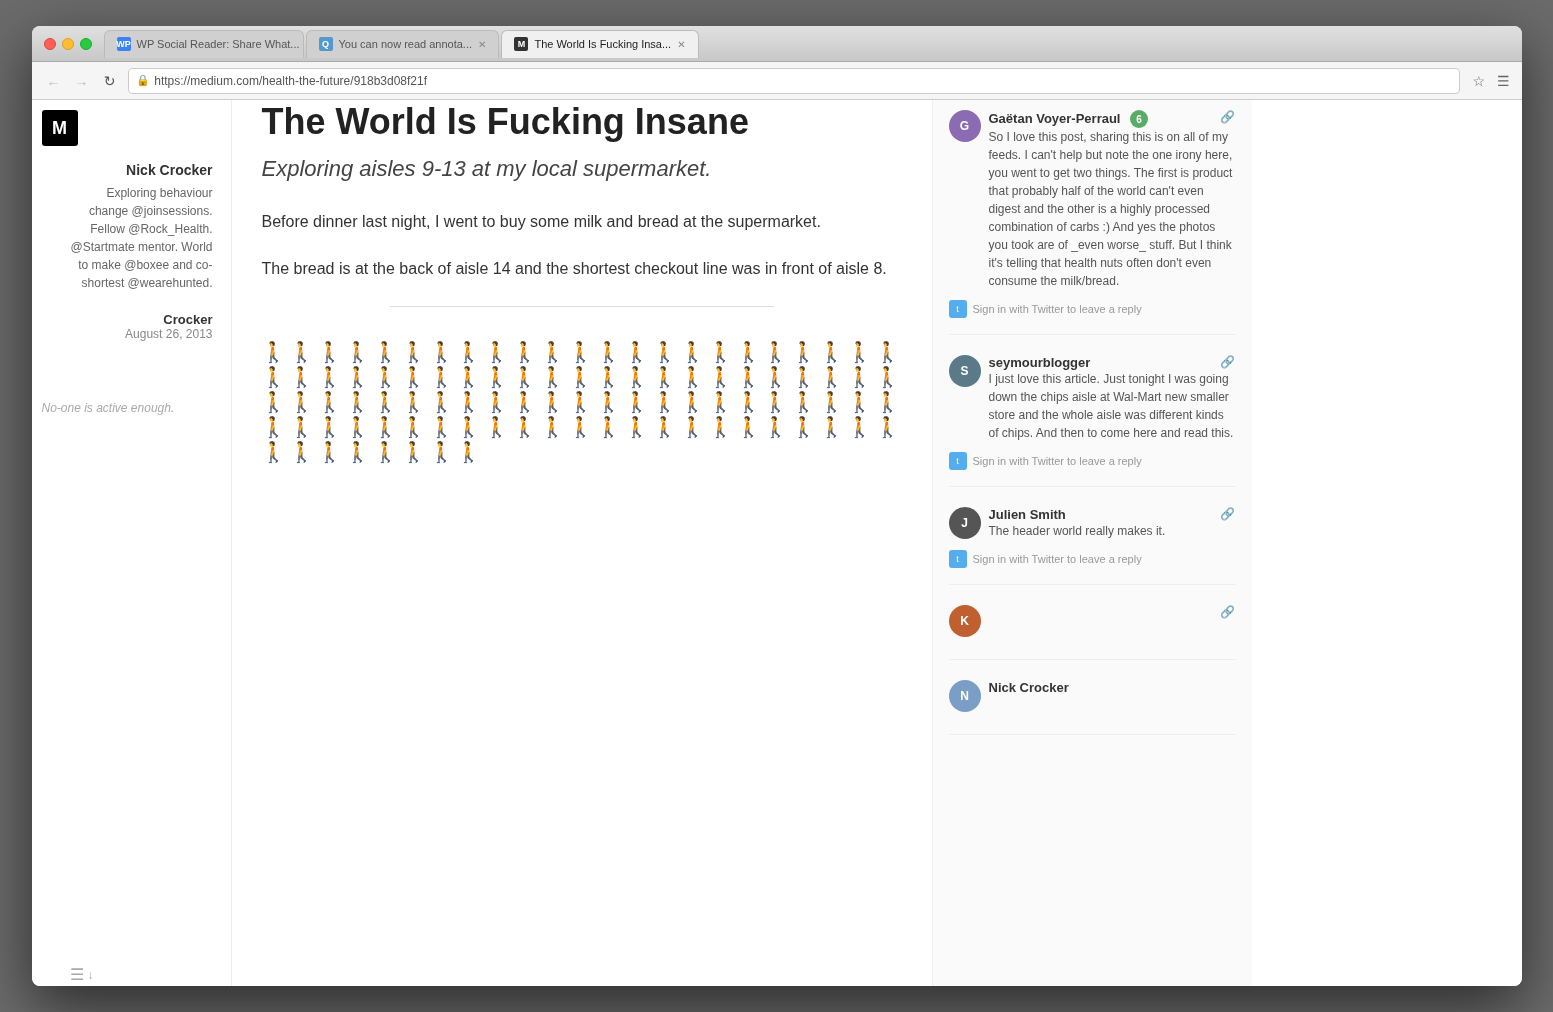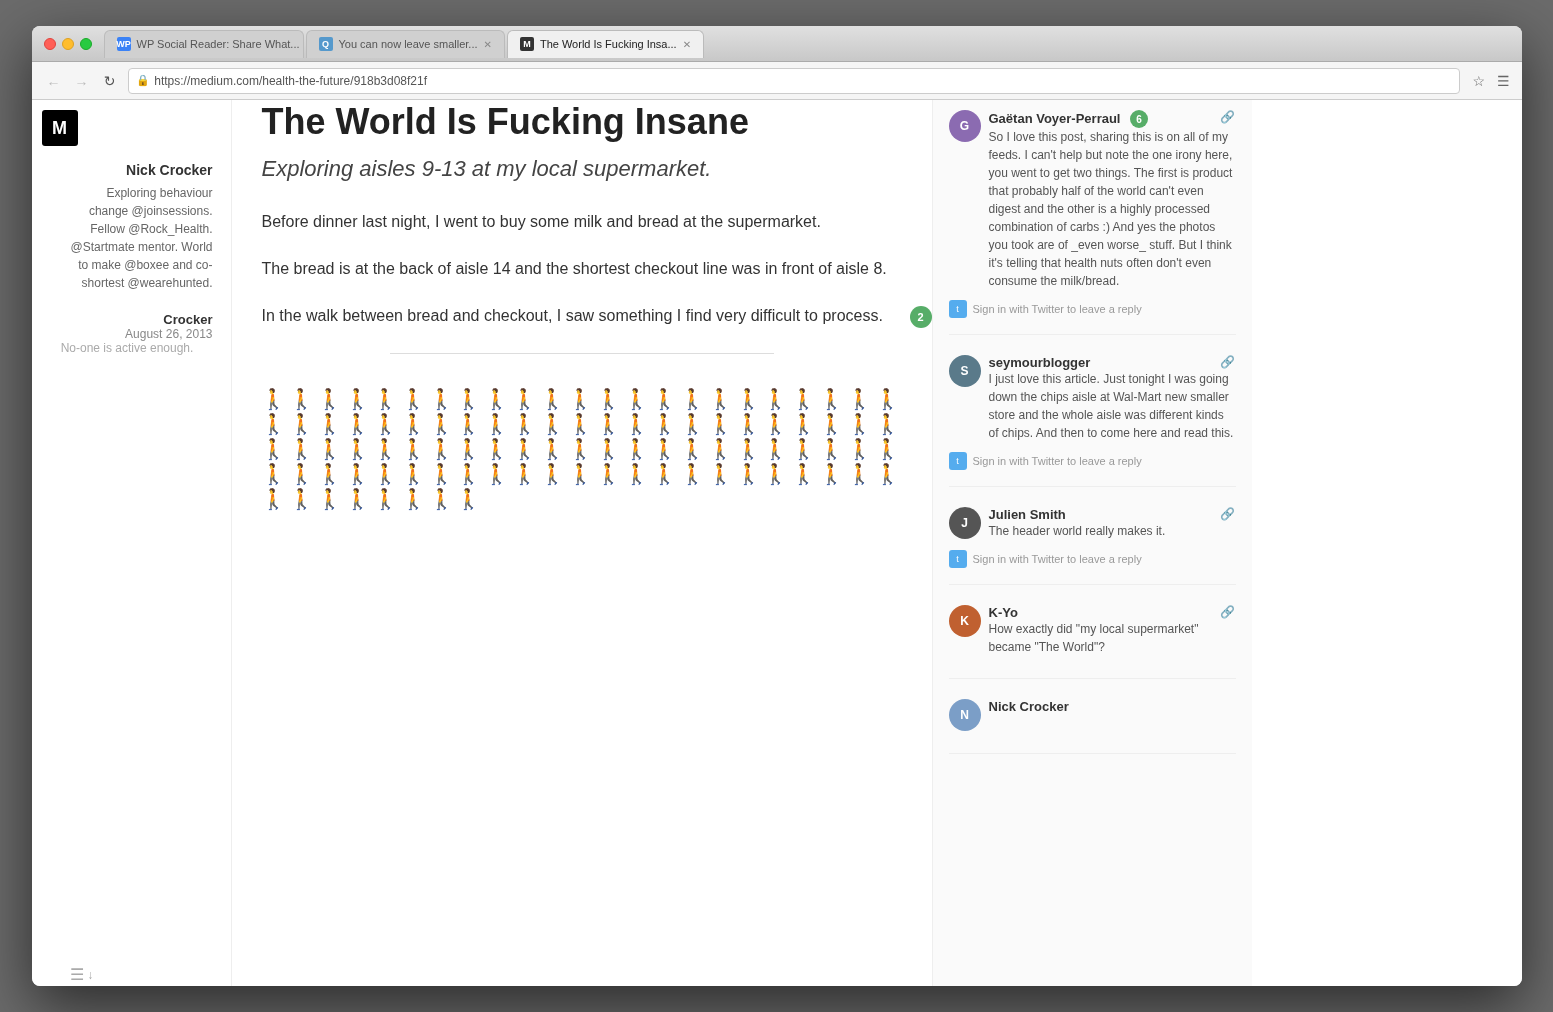--- a/index.html
+++ b/index.html
@@ -188,22 +188,24 @@
     }
     .updated-date {
       font-size: 12px;
       color: #888;
       text-align: right;
       padding-right: 8px;
     }
     .sidebar-note {
       font-size: 12px;
       color: #aaa;
-      text-align: center;
+      font-style: italic;
+      text-align: left;
       padding-right: 8px;
+      margin-top: 60px;
     }
     
     .main-article {
       flex: 1;
       padding: 0 30px 30px 30px;
       overflow-y: auto;
       max-width: 700px;
     }
     .article-title {
       font-size: 36px;
@@ -346,21 +348,21 @@
       <div class="traffic-light tl-green"></div>
     </div>
     <div class="tabs">
       <div class="tab">
         <span class="tab-icon">WP</span>
         <span>WP Social Reader: Share What...</span>
 
       </div>
       <div class="tab">
         <span class="tab-icon" style="background:#5599cc;">Q</span>
-        <span>You can now leave smaller...</span>
+        <span>You can now read annota...</span>
         <span class="tab-close">✕</span>
       </div>
       <div class="tab active">
         <span class="tab-icon" style="background:#333;">M</span>
         <span>The World Is Fucking Insa...</span>
         <span class="tab-close">✕</span>
       </div>
     </div>
   </div>
 
@@ -403,24 +405,20 @@
       <h1 class="article-title">The World Is Fucking Insane</h1>
       <p class="article-subtitle">Exploring aisles 9-13 at my local supermarket.</p>
 
       <div class="article-body">
         <div class="paragraph-wrapper">
           <p>Before dinner last night, I went to buy some milk and bread at the supermarket.</p>
         </div>
         <div class="paragraph-wrapper">
           <p>The bread is at the back of aisle 14 and the shortest checkout line was in front of aisle 8.</p>
         </div>
-        <div class="paragraph-wrapper" style="position:relative;">
-          <p>In the walk between bread and checkout, I saw something I find very difficult to process.</p>
-          <span class="note-badge" style="right:-30px;top:4px;">2</span>
-        </div>
 
         <hr class="article-divider">
 
 
         <div class="infographic" id="infographic-container">
         <span class="person-icon inactive" style="font-size: 20px; line-height: 1.1;">🚶</span>
             <span class="person-icon inactive" style="font-size: 20px; line-height: 1.1;">🚶</span>
             <span class="person-icon inactive" style="font-size: 20px; line-height: 1.1;">🚶</span>
             <span class="person-icon inactive" style="font-size: 20px; line-height: 1.1;">🚶</span>
             <span class="person-icon inactive" style="font-size: 20px; line-height: 1.1;">🚶</span>
@@ -570,24 +568,20 @@
         <div class="comment-reply">
           <div class="twitter-icon">t</div>
           <span class="reply-text">Sign in with Twitter to leave a reply</span>
         </div>
       </div>
 
       <div class="comment">
         <span class="comment-link-icon">🔗</span>
         <div class="comment-header">
           <div class="commenter-avatar" style="background:#c06030;">K</div>
-          <div>
-            <div class="commenter-name">K-Yo</div>
-            <p class="comment-text">How exactly did "my local supermarket" became "The World"?</p>
-          </div>
         </div>
       </div>
 
       <div class="comment">
         <div class="comment-header">
           <div class="commenter-avatar" style="background:#7b9ec7;">N</div>
           <div>
             <div class="commenter-name">Nick Crocker</div>
           </div>
         </div>

